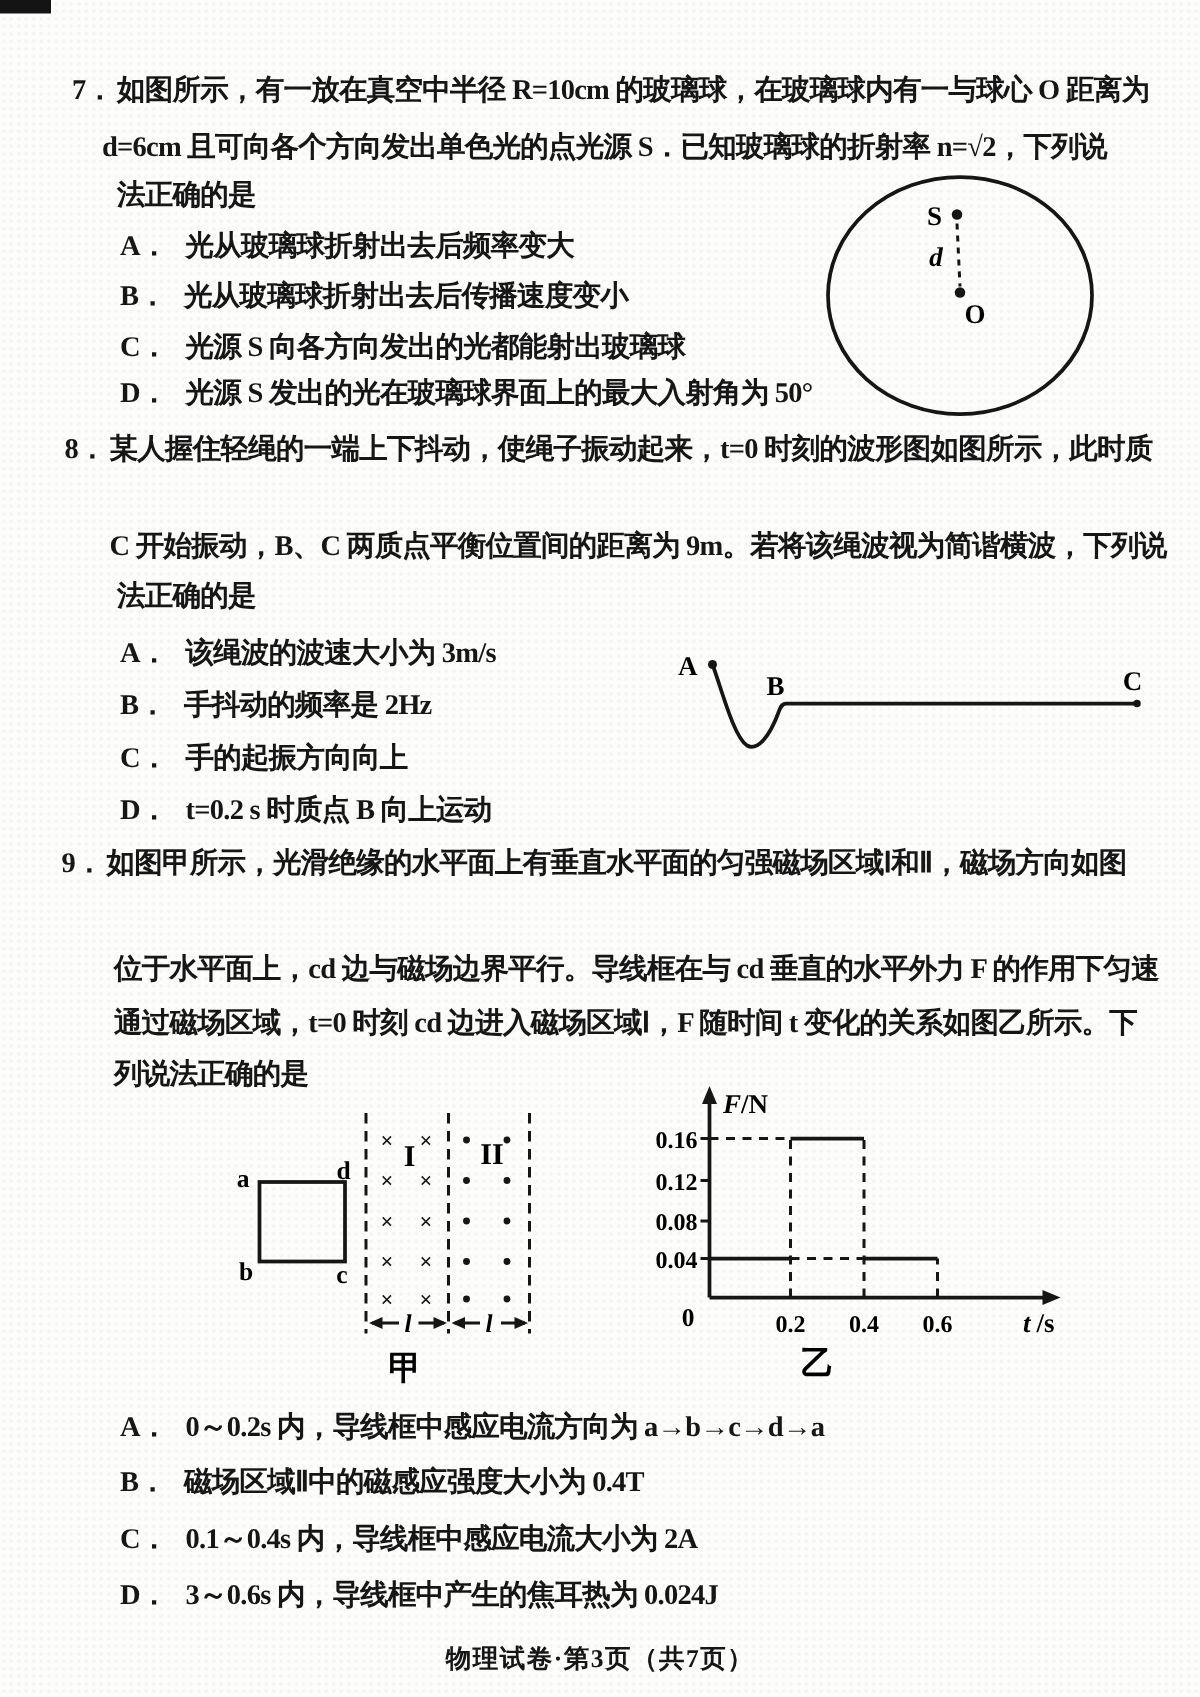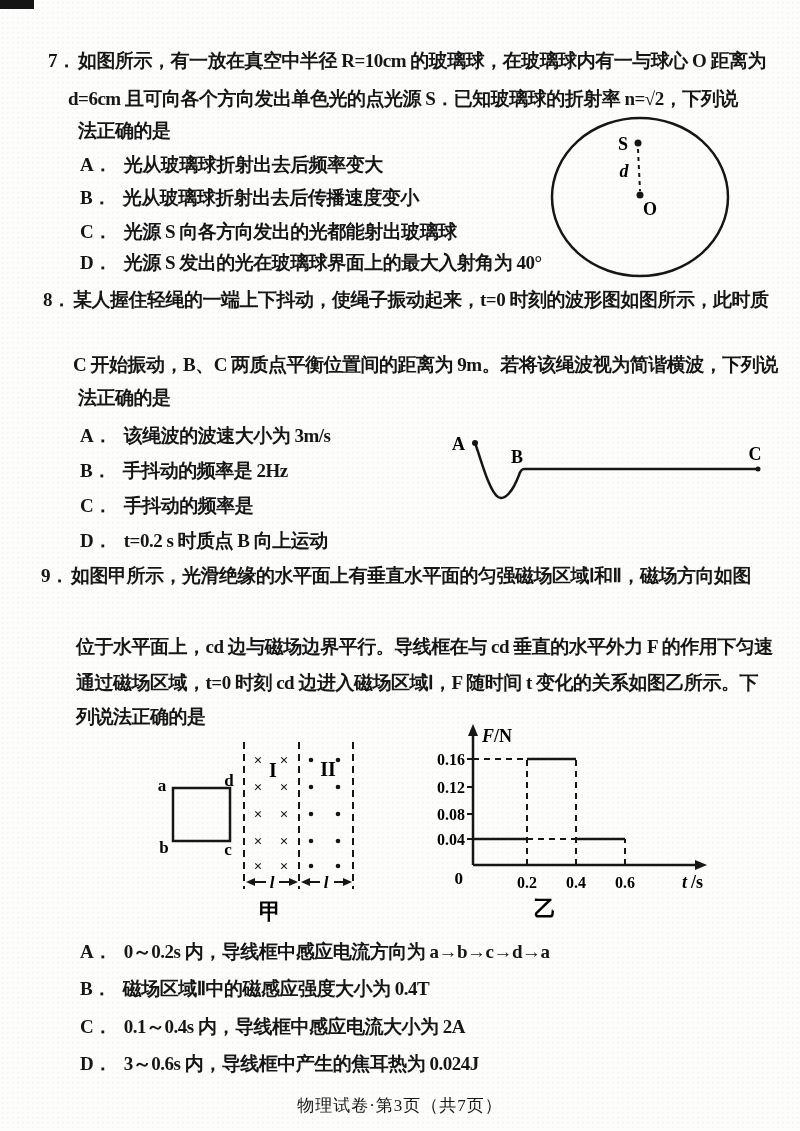--- a/index.html
+++ b/index.html
@@ -18,21 +18,21 @@
     position:absolute;white-space:nowrap;
     font-weight:bold;font-size:19px;line-height:26px;letter-spacing:-0.5px;
   }
   .opt{
     position:absolute;display:flex;gap:12px;white-space:nowrap;
     font-weight:bold;font-size:19px;line-height:26px;letter-spacing:-0.5px;
   }
   .fig{position:absolute;}
   .footer{
     position:absolute;left:0;right:0;top:1094px;text-align:center;
-    font-weight:normal;font-size:17px;letter-spacing:1px;
+    font-weight:bold;font-size:17px;letter-spacing:1px;
   }
   svg text{font-family:"Liberation Serif", serif;}
   .svg-bold{font-weight:bold;}
   .svg-italic{font-style:italic;font-weight:bold;}
 </style>
 </head>
 <body>
 
 <div class="page">
 
@@ -50,21 +50,21 @@
   <div class="opt" style="left:80px;top:185px">
     <span>B．</span>
     <span>光从玻璃球折射出去后传播速度变小</span>
   </div>
   <div class="opt" style="left:80px;top:219px">
     <span>C．</span>
     <span>光源 S 向各方向发出的光都能射出玻璃球</span>
   </div>
   <div class="opt" style="left:80px;top:250px">
     <span>D．</span>
-    <span>光源 S 发出的光在玻璃球界面上的最大入射角为 40°</span>
+    <span>光源 S 发出的光在玻璃球界面上的最大入射角为 50°</span>
   </div>
 
   <svg class="fig" style="left:540px;top:105px" width="230" height="190" viewBox="0 0 230 190">
     <ellipse cx="100" cy="92" rx="88" ry="79" fill="none" stroke="#161616" stroke-width="2.5"></ellipse>
     <circle cx="98" cy="38" r="3.5" fill="#161616"></circle>
     <text x="88" y="45" text-anchor="end" font-size="18" class="svg-bold">S</text>
     <line x1="98" y1="44" x2="100" y2="86" stroke="#161616" stroke-width="2" stroke-dasharray="4,4"></line>
     <text x="84" y="72" text-anchor="middle" font-size="18" class="svg-italic">d</text>
     <circle cx="100" cy="90" r="3.5" fill="#161616"></circle>
     <text x="103" y="110" font-size="18" class="svg-bold">O</text>
@@ -78,21 +78,21 @@
   <div class="opt" style="left:80px;top:423px">
     <span>A．</span>
     <span>该绳波的波速大小为 3m/s</span>
   </div>
   <div class="opt" style="left:80px;top:458px">
     <span>B．</span>
     <span>手抖动的频率是 2Hz</span>
   </div>
   <div class="opt" style="left:80px;top:493px">
     <span>C．</span>
-    <span>手抖动的频率是</span>
+    <span>手的起振方向向上</span>
   </div>
   <div class="opt" style="left:80px;top:528px">
     <span>D．</span>
     <span>t=0.2 s 时质点 B 向上运动</span>
   </div>
 
   <svg class="fig" style="left:445px;top:425px" width="330" height="95" viewBox="0 0 330 95">
     <circle cx="30" cy="18" r="3" fill="#161616"></circle>
     <text x="20" y="25" text-anchor="end" font-size="18" class="svg-bold">A</text>
     <path d="M 30 18 C 36 34, 44 66, 53 72 C 60 76, 68 66, 74 50 C 75 47, 76 44, 79 44 L 313 44" fill="none" stroke="#161616" stroke-width="2.5"></path>

